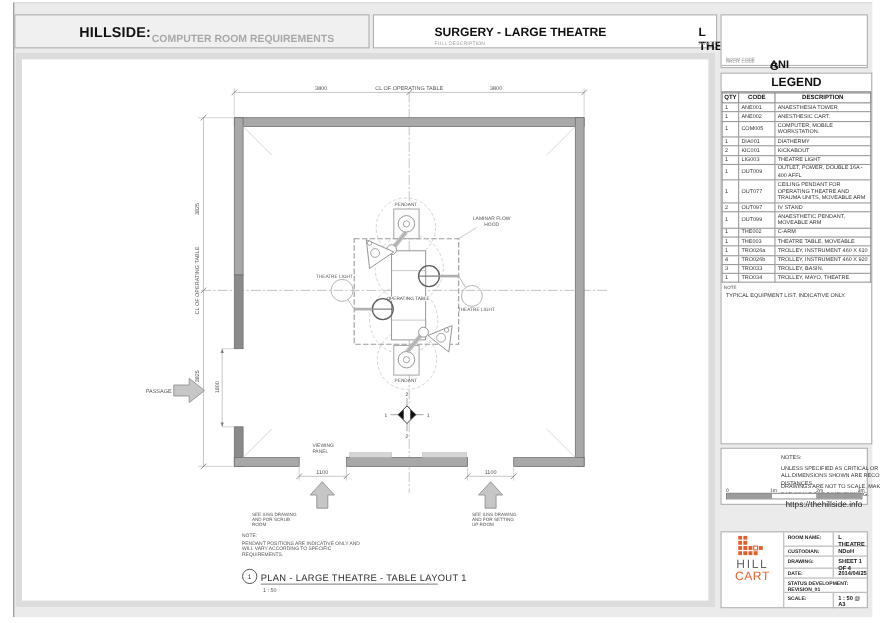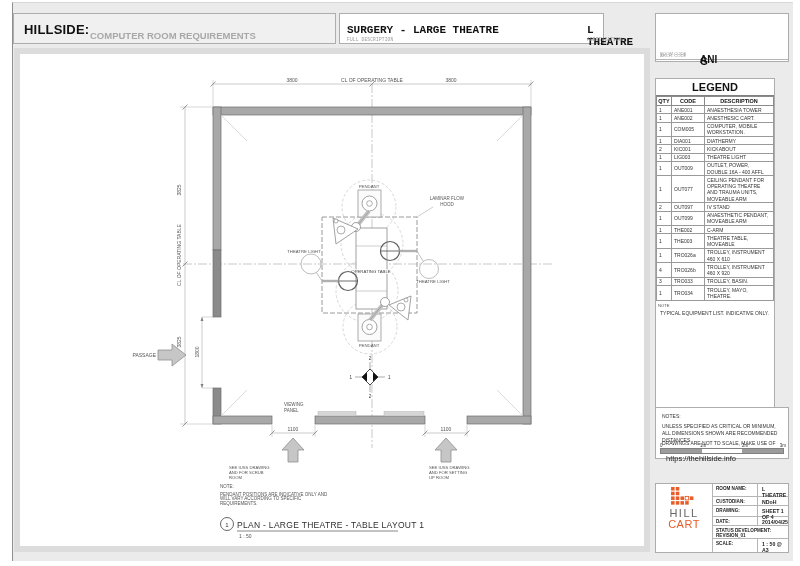--- a/index.html
+++ b/index.html
@@ -1,19 +1,19 @@
 <!DOCTYPE html>
 <html style="--accent: #E85C28;"><head>
 <meta charset="utf-8">
 <style>
   :root{ --accent:#E85C28; }
   html,body{margin:0;padding:0;}
   body{width:800px;height:566px;position:relative;background:#ffffff;
        font-family:"Liberation Sans",sans-serif;color:#222;overflow:hidden;}
-  .abs{position:absolute;}
+  .abs{position:absolute;margin-left:48px;}
   .box{position:absolute;background:#fff;border:1px solid #adadad;box-sizing:border-box;}
   .sheet{position:absolute;left:12px;top:2px;width:780px;height:558px;background:#ebebeb;
          border-left:1px solid #8f8f8f;border-top:1px solid #d8d8d8;}
   
   .hillside-text{font-size:13px;font-weight:bold;color:#111;letter-spacing:.2px;}
   .hdr-title{font-size:9.5px;font-weight:bold;color:#222;}
   .hdr-sub{font-size:9.5px;font-weight:bold;color:#a8a8a8;}
   .big-val{font-size:11px;font-weight:bold;color:#111;}
   .tiny-label{font-size:4.5px;color:#999;letter-spacing:.2px;}
   
@@ -59,21 +59,21 @@
 </head>
 <body>
 
 <div class="sheet"></div>
 
 <div class="box" style="left:13px;top:13px;width:323px;height:31px;background:#f0f0f0;">
   <span class="abs hillside-text" style="left:10px;top:8px;">HILLSIDE:</span>
   <span class="abs hdr-sub" style="left:76px;top:16px;">COMPUTER ROOM REQUIREMENTS</span>
 </div>
 
-<div class="box" style="left:339px;top:13px;width:265px;height:31px;font-family:Liberation Mono, monospace;">
+<div class="box" style="left:339px;top:13px;width:313px;height:31px;">
   <span class="abs big-val" style="left:7px;top:10px;">SURGERY - LARGE THEATRE</span>
   <span class="abs tiny-label" style="left:7px;top:23px;">FULL DESCRIPTION</span>
   <span class="abs big-val" style="left:247px;top:10px;">L THEATRE</span>
   <span class="abs tiny-label" style="left:247px;top:23px;">ABBREVIATION</span>
 </div>
 
 <div class="box" style="left:655px;top:13px;width:134px;height:49px;display:flex;flex-direction:column;">
   <div class="rc-row" style="flex:1;margin-top:44px;">
     <span class="rc-label">ROOM CODE</span>
     <span class="rc-val">ANI</span>
@@ -226,21 +226,21 @@
   <text x="220" y="505.1" font-size="4.5" fill="#555">REQUIREMENTS.</text>
 
   <circle cx="227" cy="524" r="6.5" fill="none" stroke="#555" stroke-width="0.9"></circle>
   <text x="227" y="526.5" font-size="6" fill="#333" text-anchor="middle">1</text>
   <text x="237" y="528" font-size="8.5" fill="#2e2e2e" letter-spacing="0.3">PLAN - LARGE THEATRE - TABLE LAYOUT 1</text>
   <line x1="237" y1="531" x2="398" y2="531" stroke="#555" stroke-width="0.7"></line>
   <text x="239" y="538" font-size="5" fill="#555">1 : 50</text>
 </svg>
 </div>
 
-<div class="box" style="left:655px;top:78px;width:120px;height:338px;">
+<div class="box" style="left:655px;top:66px;width:138px;height:338px;">
   <div class="legend-title">LEGEND</div>
   <table class="legend">
     <colgroup>
         <col style="width:15px">
         <col style="width:33px">
         <col>
       </colgroup>
     <thead>
       <tr>
         <th>QTY</th>

